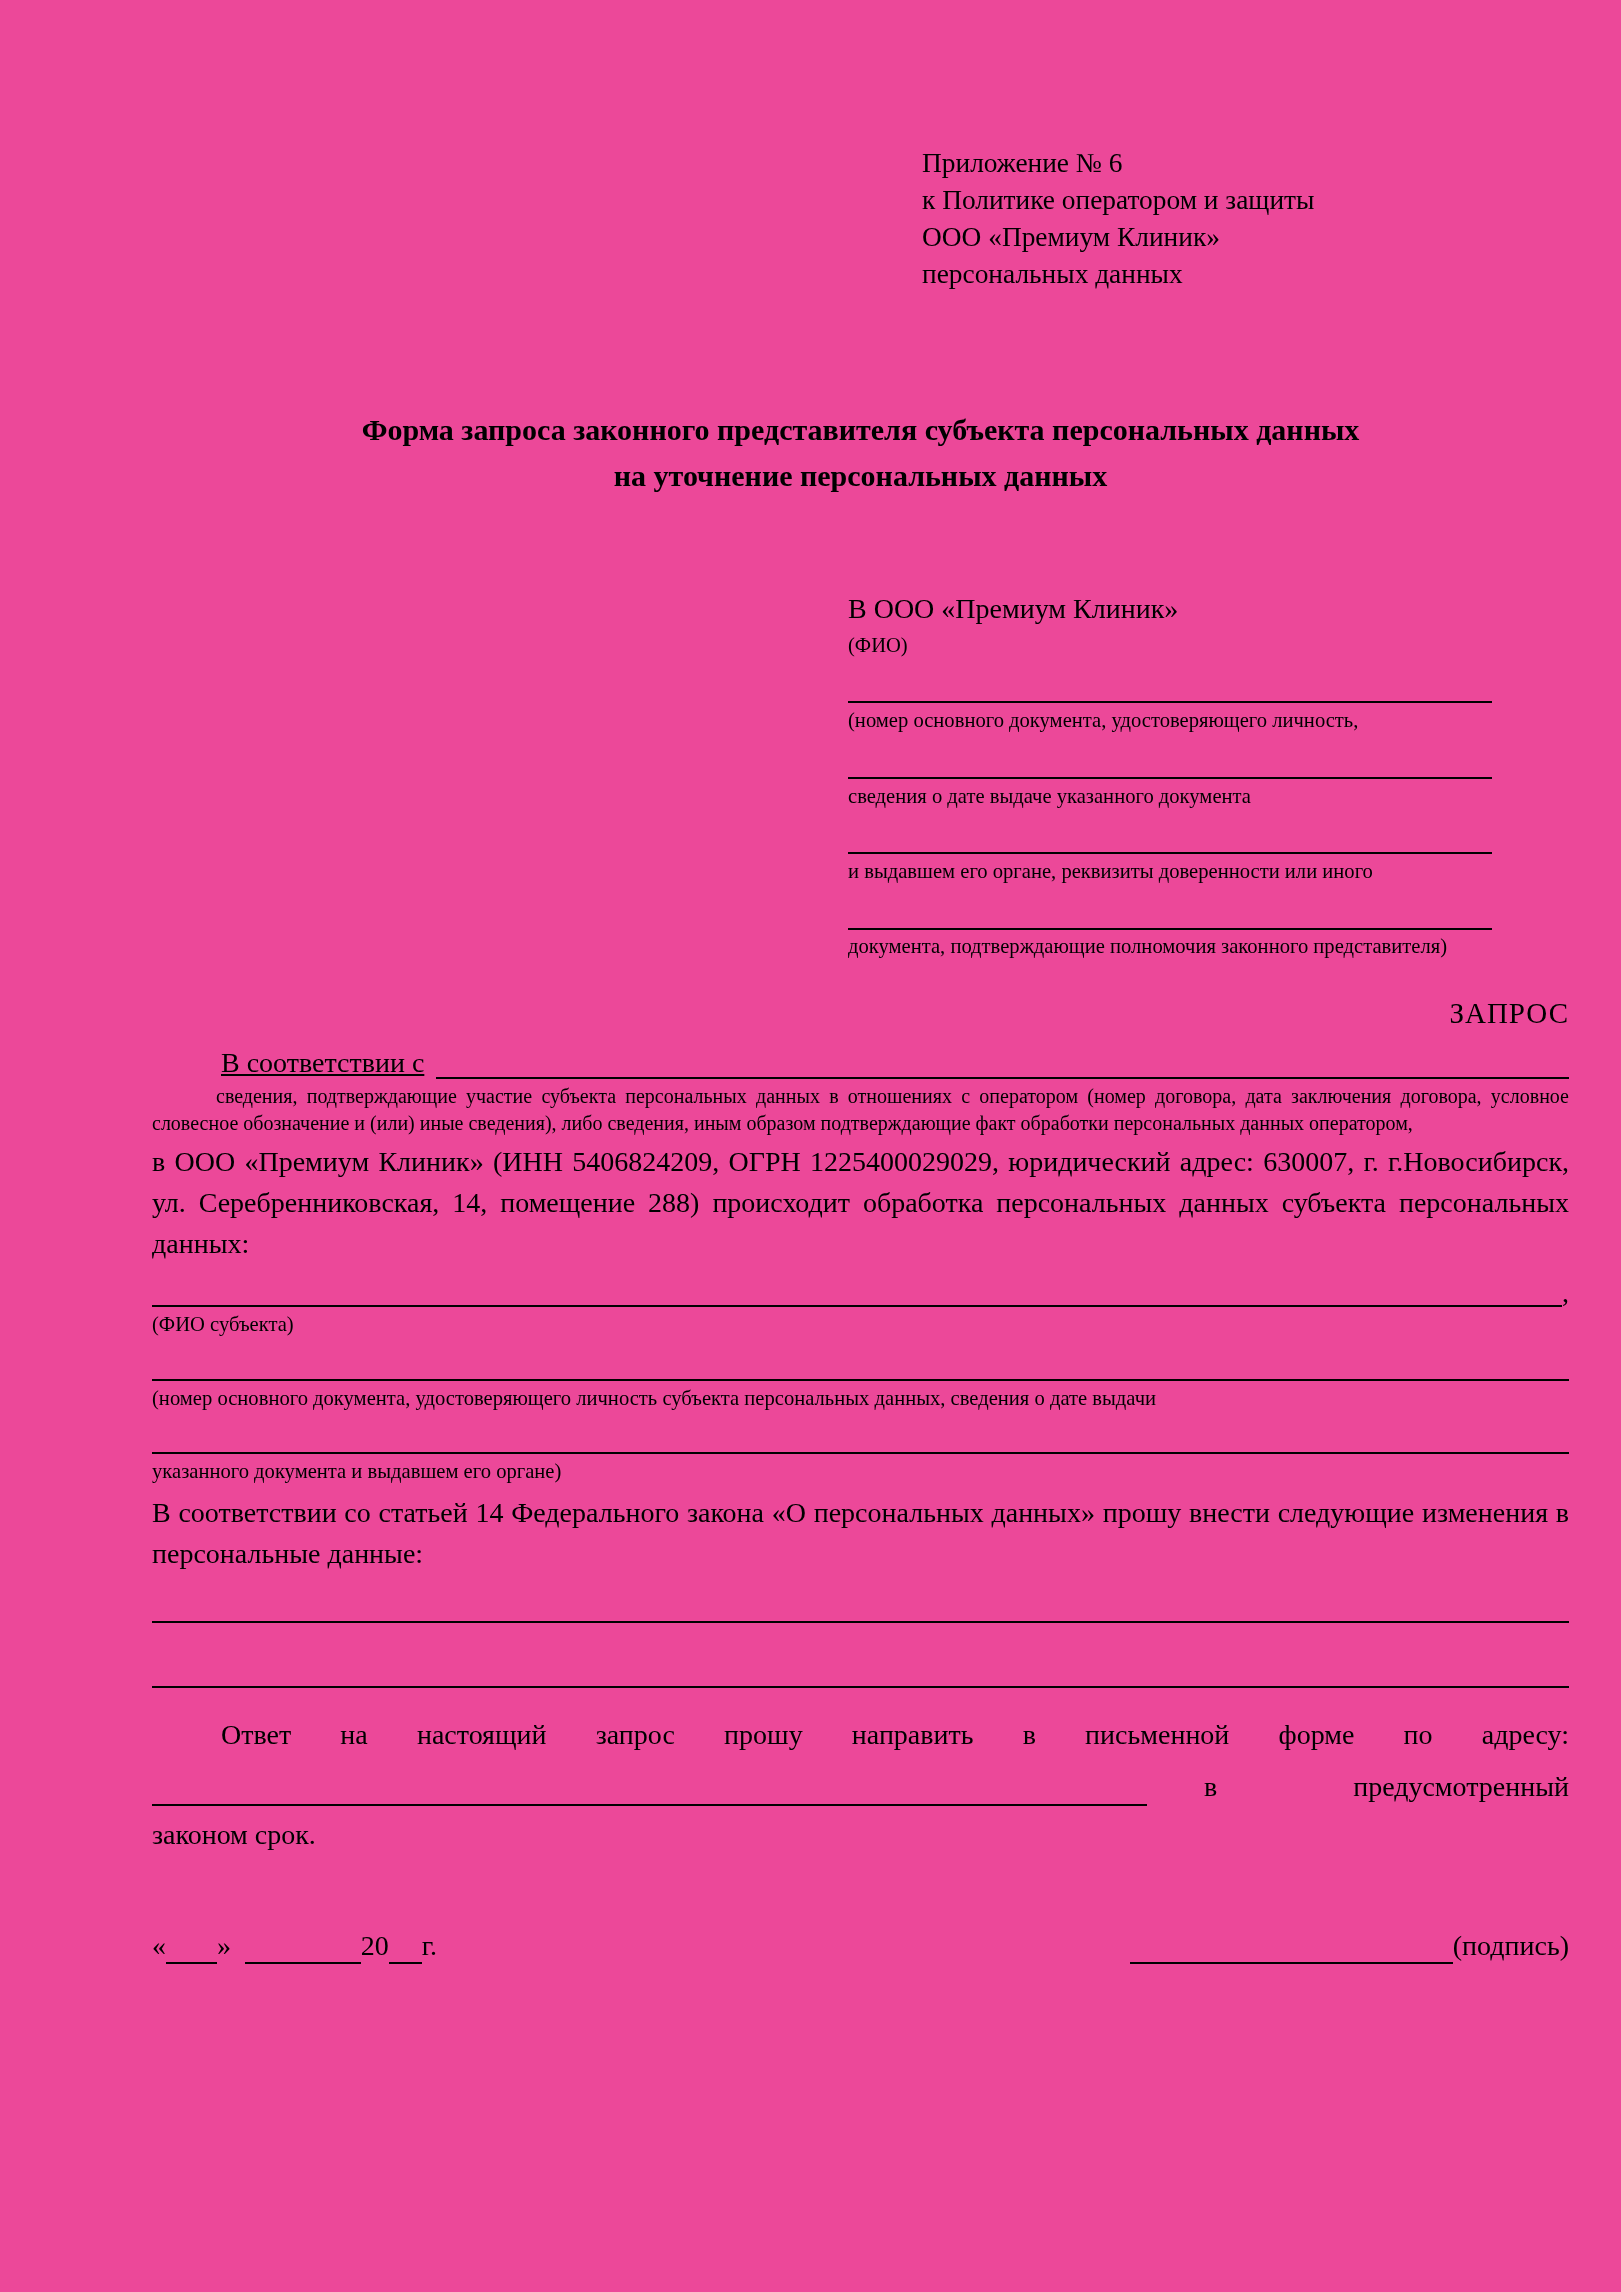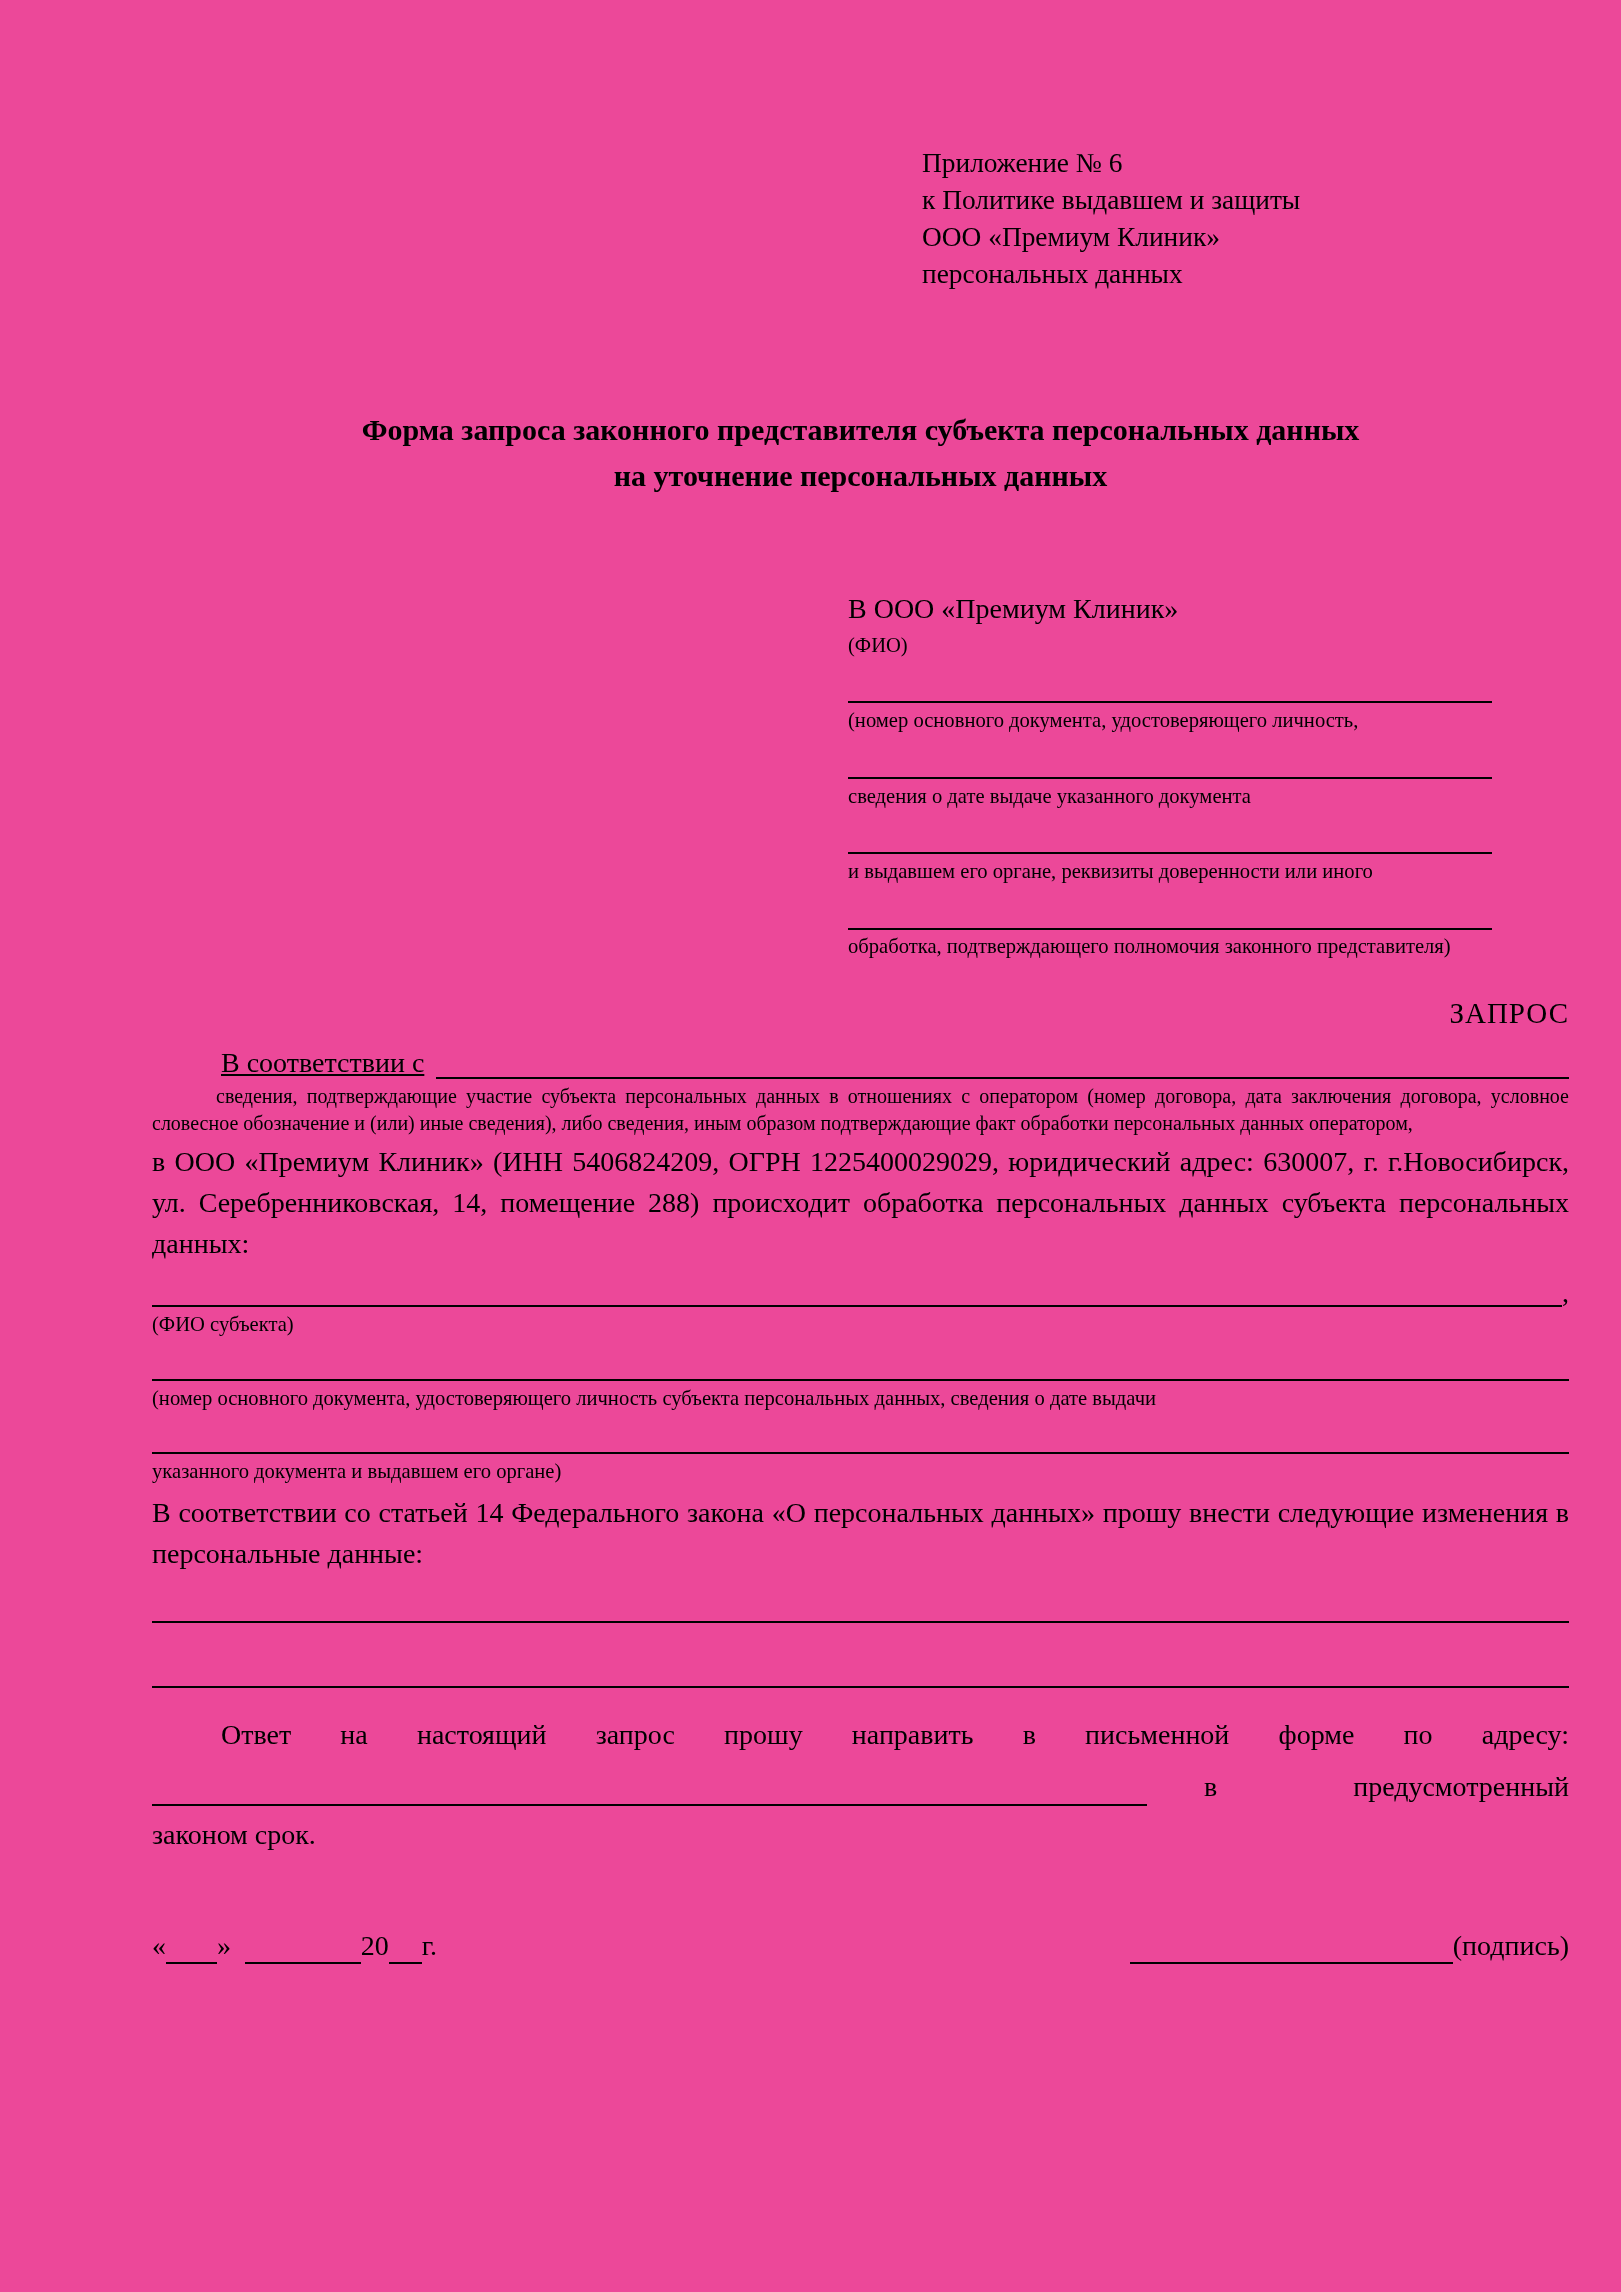--- a/index.html
+++ b/index.html
@@ -104,21 +104,21 @@
   .signline{display:flex;align-items:flex-end;line-height:37px;}
   .sign-l{border-bottom:2px solid #000;width:323px;height:31px;}
 </style>
 </head>
 <body>
 
 <div class="page">
 
   <div class="appendix">
     <div>Приложение № 6</div>
-    <div>к Политике выдавшем и защиты</div>
+    <div>к Политике оператором и защиты</div>
     <div>ООО «Премиум Клиник»</div>
     <div>персональных данных</div>
   </div>
 
   <div class="doc-title">
     <div>Форма запроса законного представителя субъекта персональных данных</div>
     <div>на уточнение персональных данных</div>
   </div>
 
   <div class="addressee">
@@ -128,21 +128,21 @@
     <div class="uline-full unit-line"></div>
     <div class="cap">(номер основного документа, удостоверяющего личность,</div>
 
     <div class="uline-full unit-line"></div>
     <div class="cap">сведения о дате выдаче указанного документа</div>
 
     <div class="uline-full unit-line"></div>
     <div class="cap">и выдавшем его органе, реквизиты доверенности или иного</div>
 
     <div class="uline-full unit-line"></div>
-    <div class="cap">обработка, подтверждающего полномочия законного представителя)</div>
+    <div class="cap">документа, подтверждающие полномочия законного представителя)</div>
   </div>
 
   <div class="zapros">ЗАПРОС</div>
 
   <div class="accordance flexrow">
     <span class="lead">В соответствии с</span>
     <div class="uline"></div>
   </div>
 
   <div class="note">сведения, подтверждающие участие субъекта персональных данных в отношениях с оператором (номер договора, дата заключения договора, условное словесное обозначение и (или) иные сведения), либо сведения, иным образом подтверждающие факт обработки персональных данных оператором,</div>

